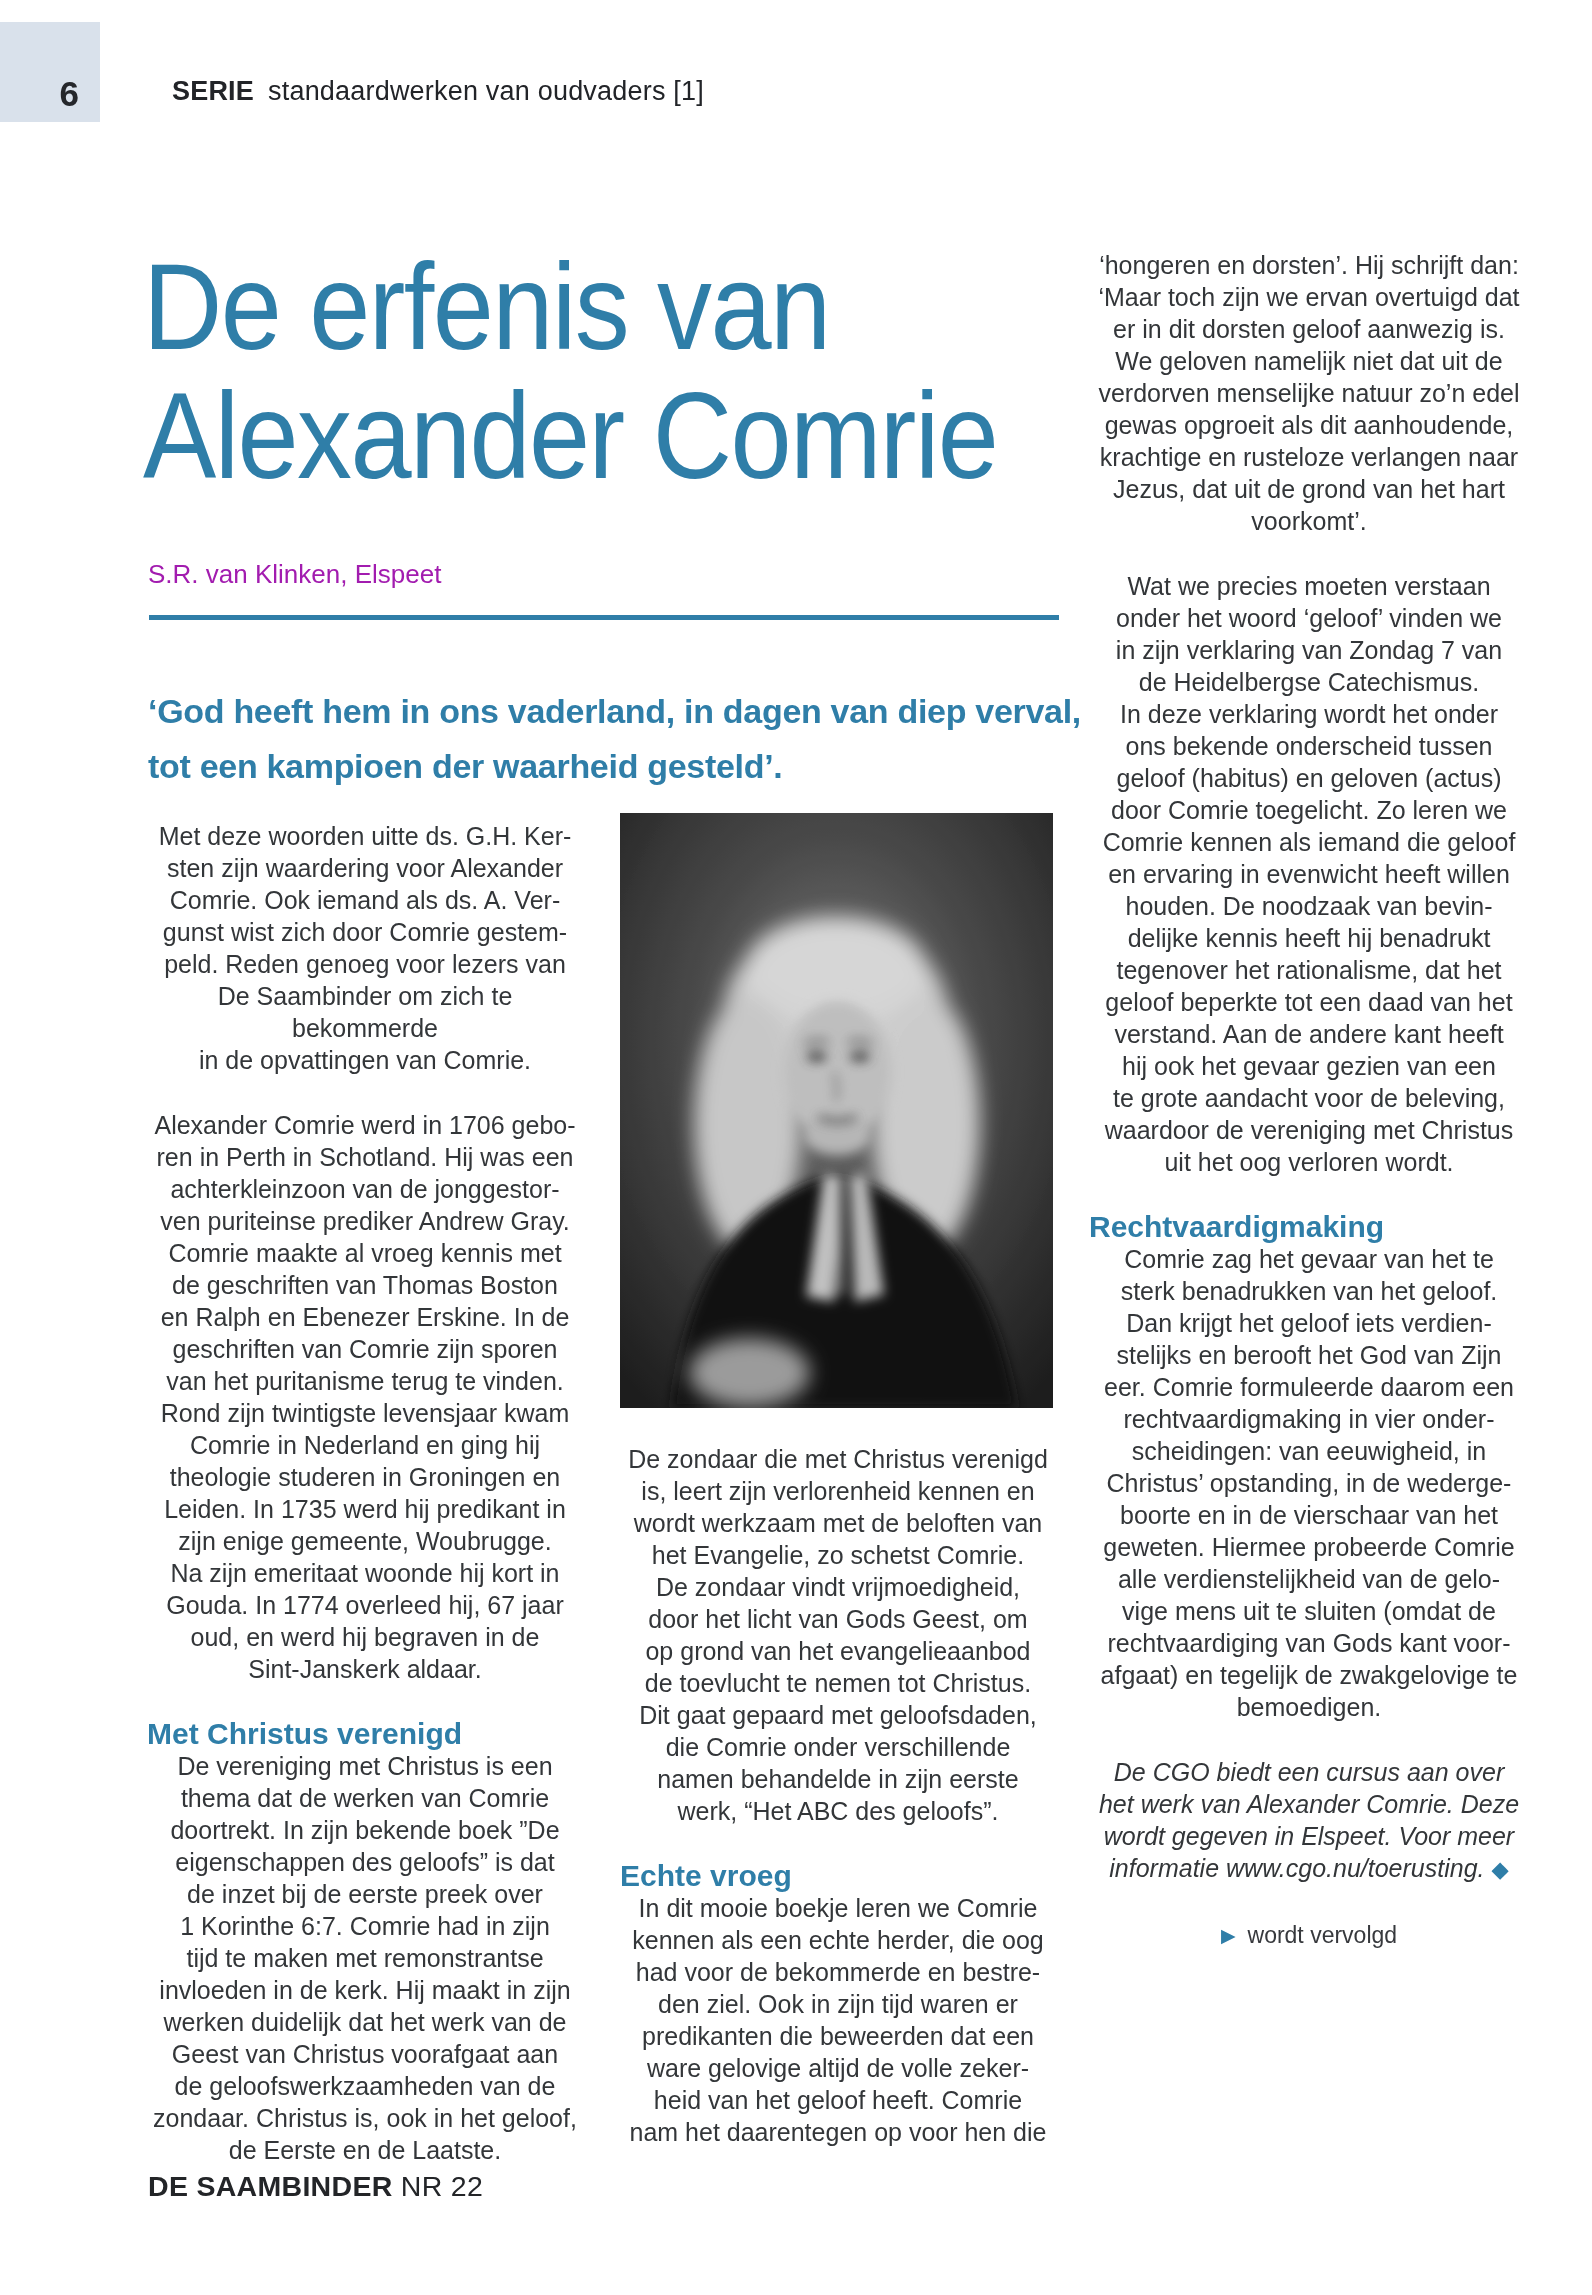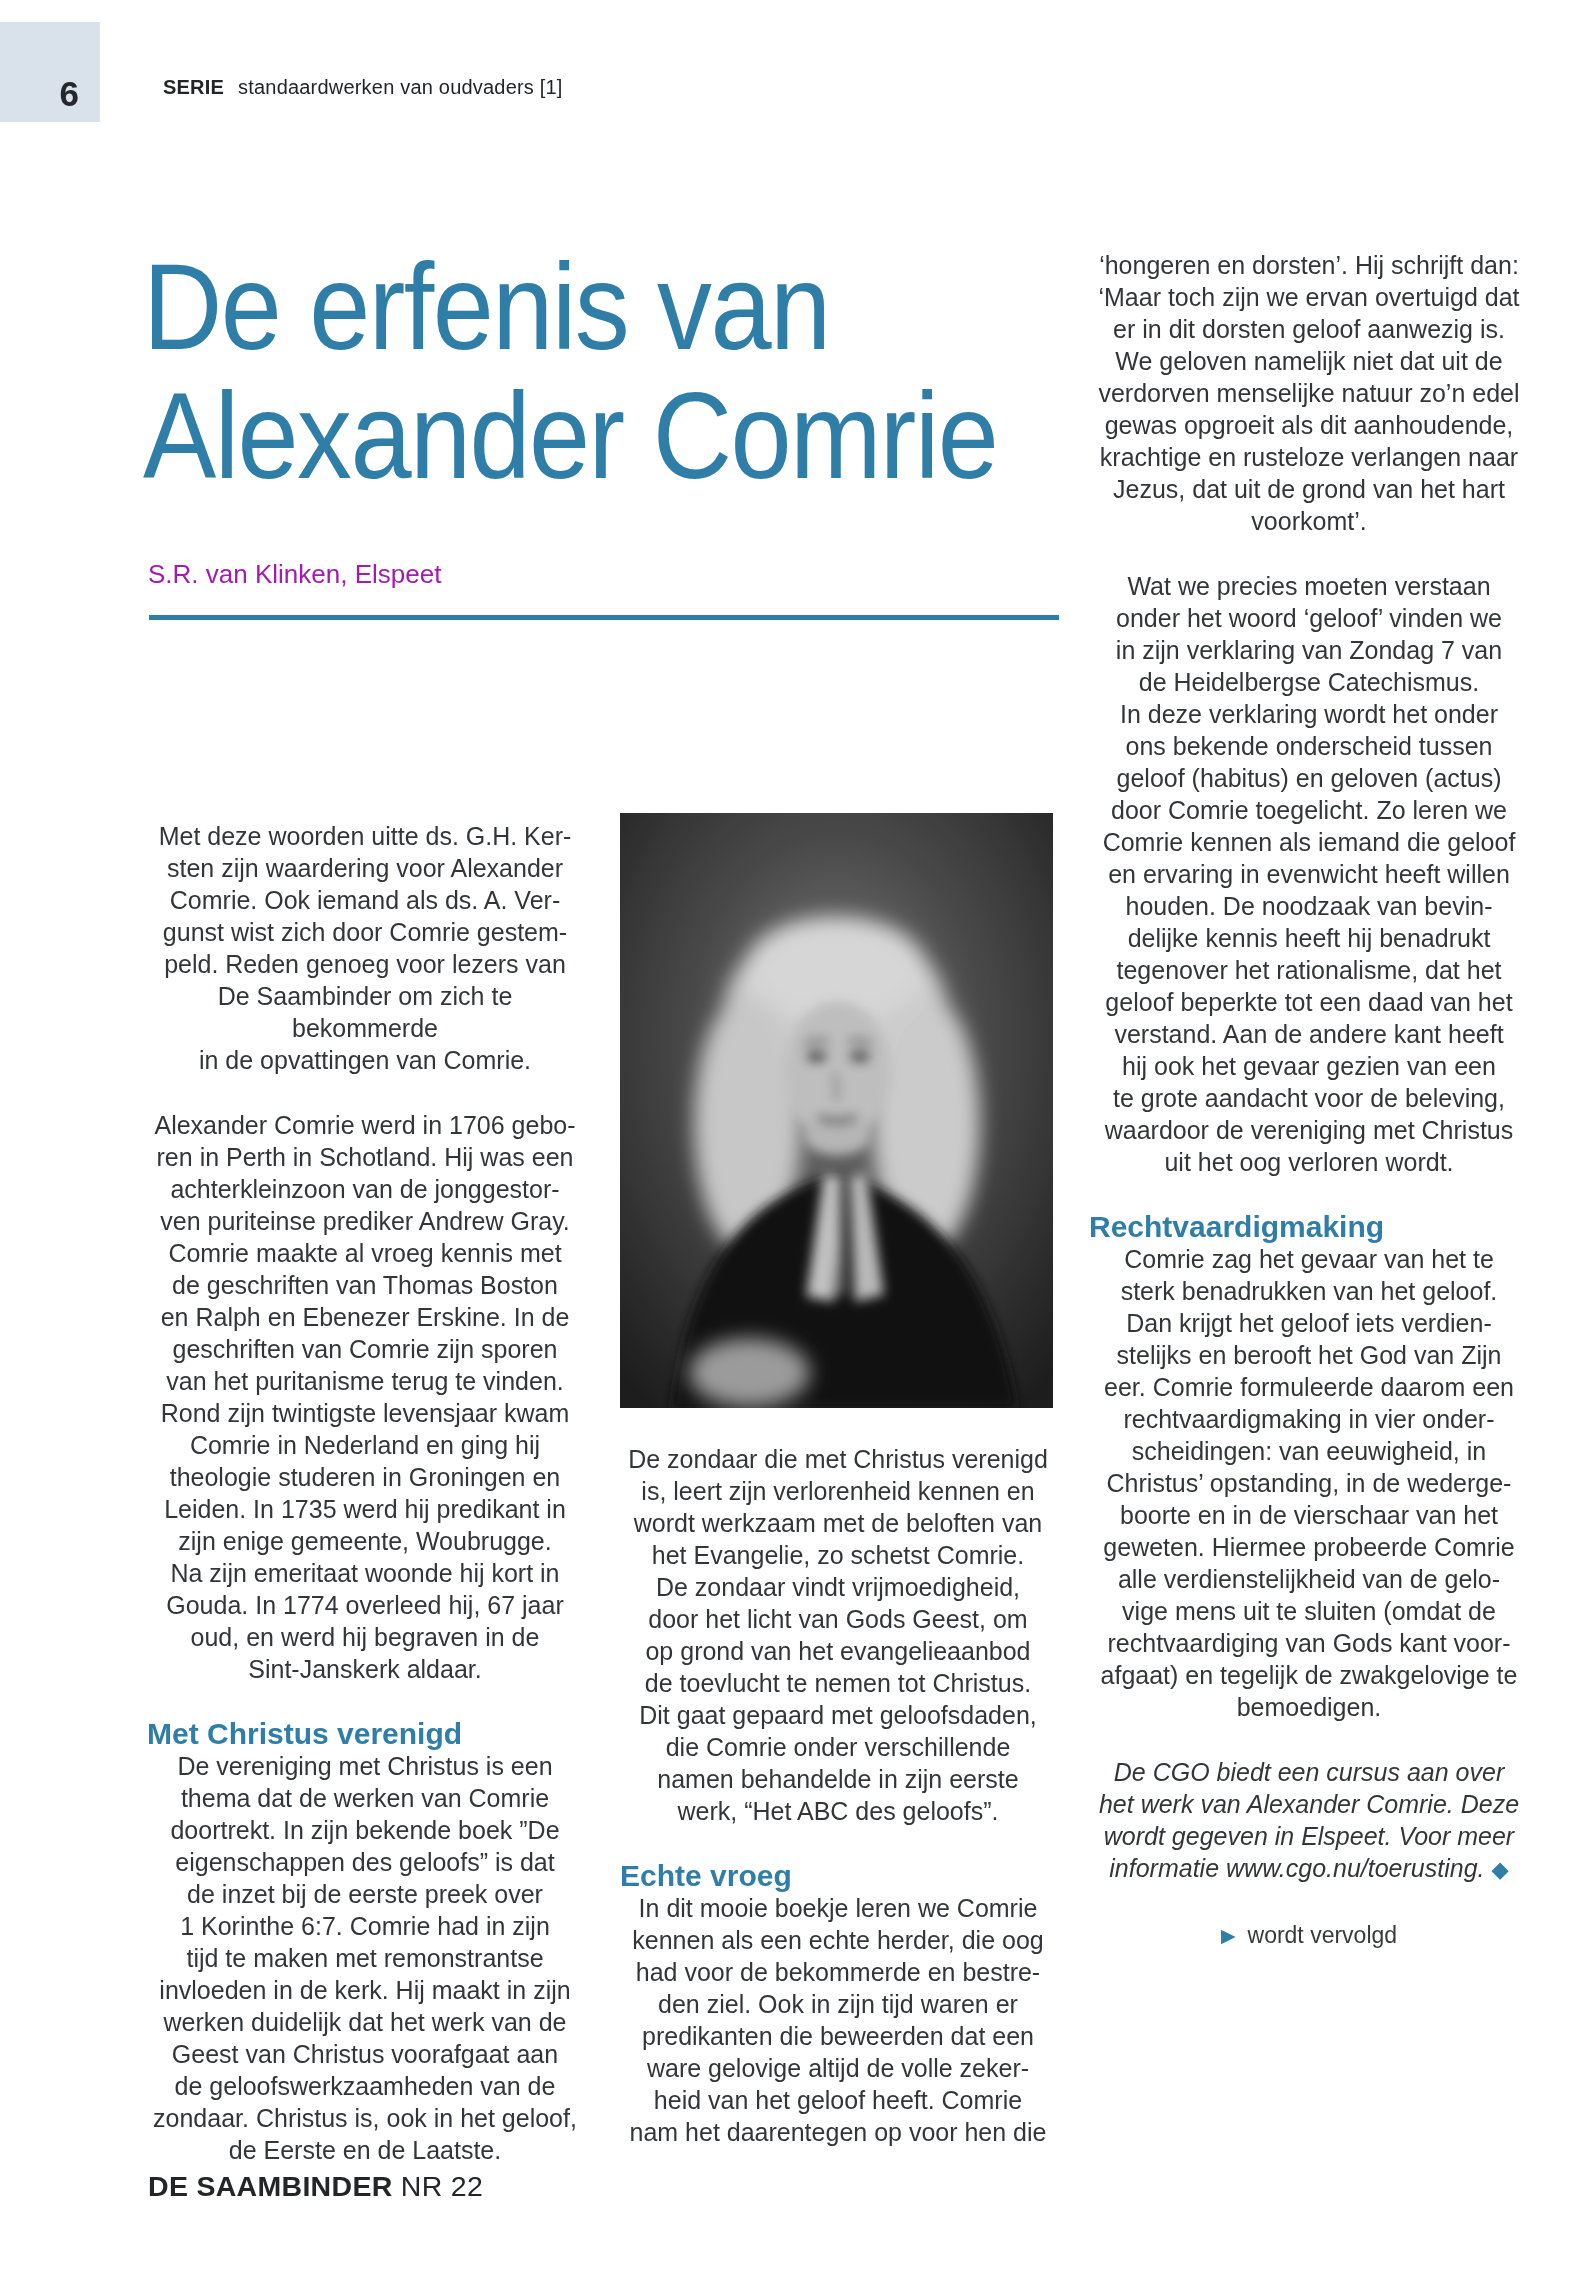--- a/index.html
+++ b/index.html
@@ -13,22 +13,22 @@
   
   .pagenum-box{
     position:absolute;left:0;top:21.6px;width:100px;height:100px;
     background:#d9e1eb;
     display:flex;align-items:flex-end;justify-content:flex-end;
     padding:0 21px 10.4px 0;box-sizing:border-box;
   }
   .pagenum-box .num{font-size:35px;font-weight:bold;color:#25272b;line-height:1;}
   
   .series-header{
-    position:absolute;left:163px;top:76px;
-    font-size:20px;color:#222428;letter-spacing:0.2px;
+    position:absolute;left:172px;top:76px;
+    font-size:27px;color:#222428;letter-spacing:0.2px;
   }
   .series-header .series-label{font-weight:bold;margin-right:14px;}
   
   h1.article-title{
     position:absolute;left:143px;top:243px;margin:0;
     font-size:122px;font-weight:400;line-height:129px;letter-spacing:-1.7px;
     color:#2f7ea8;white-space:pre-line;
     transform:scaleX(0.9);transform-origin:0 0;
   }
   .byline{
@@ -91,20 +91,22 @@
     <span class="series-label">SERIE</span><span>standaardwerken van oudvaders [1]</span>
   </div>
 
   <h1 class="article-title">De erfenis van
 Alexander Comrie</h1>
 
   <div class="byline">S.R. van Klinken, Elspeet</div>
 
   <div class="title-rule"></div>
 
+  <div class="pull-quote">‘God heeft hem in ons vaderland, in dagen van diep verval,
+tot een kampioen der waarheid gesteld’.</div>
 
   <div class="col" id="col1">
     <p>Met deze woorden uitte ds. G.H. Ker-
 sten zijn waardering voor Alexander
 Comrie. Ook iemand als ds. A. Ver-
 gunst wist zich door Comrie gestem-
 peld. Reden genoeg voor lezers van
 De Saambinder om zich te bekommerde
 in de opvattingen van Comrie.</p>
     <p>Alexander Comrie werd in 1706 gebo-

